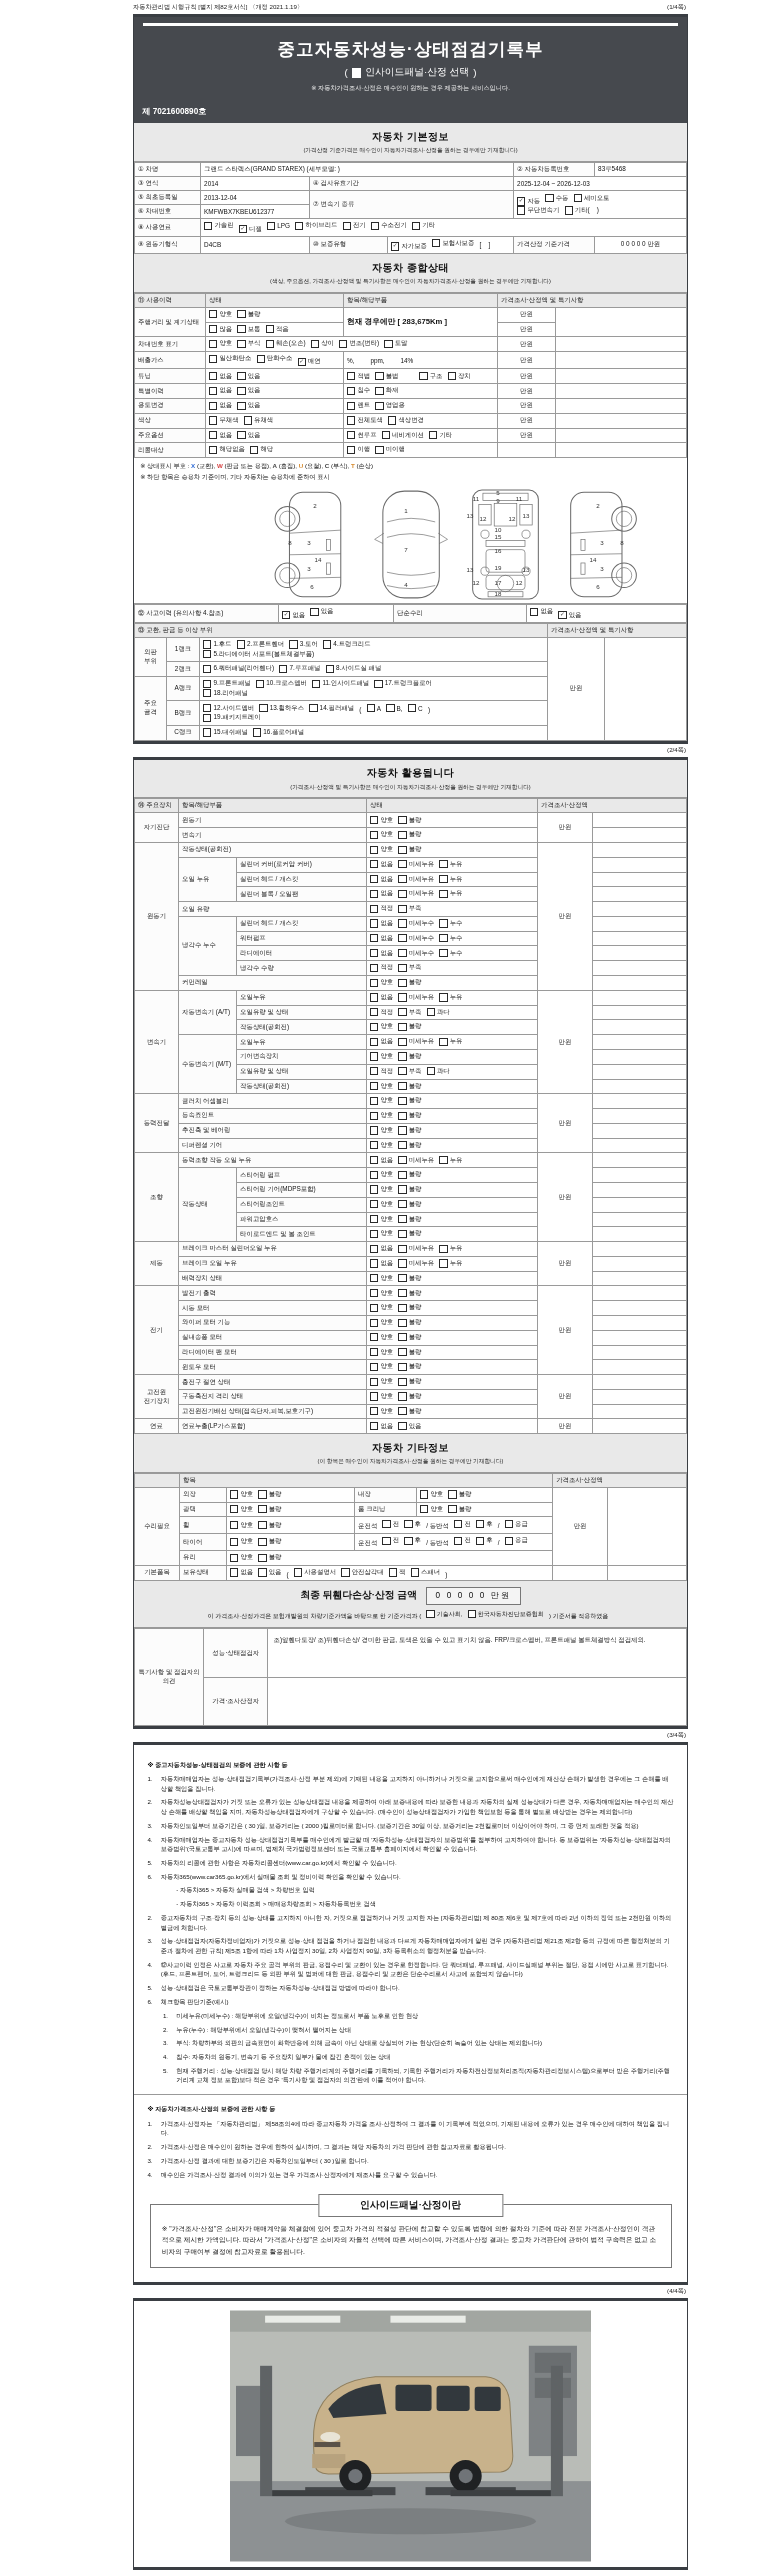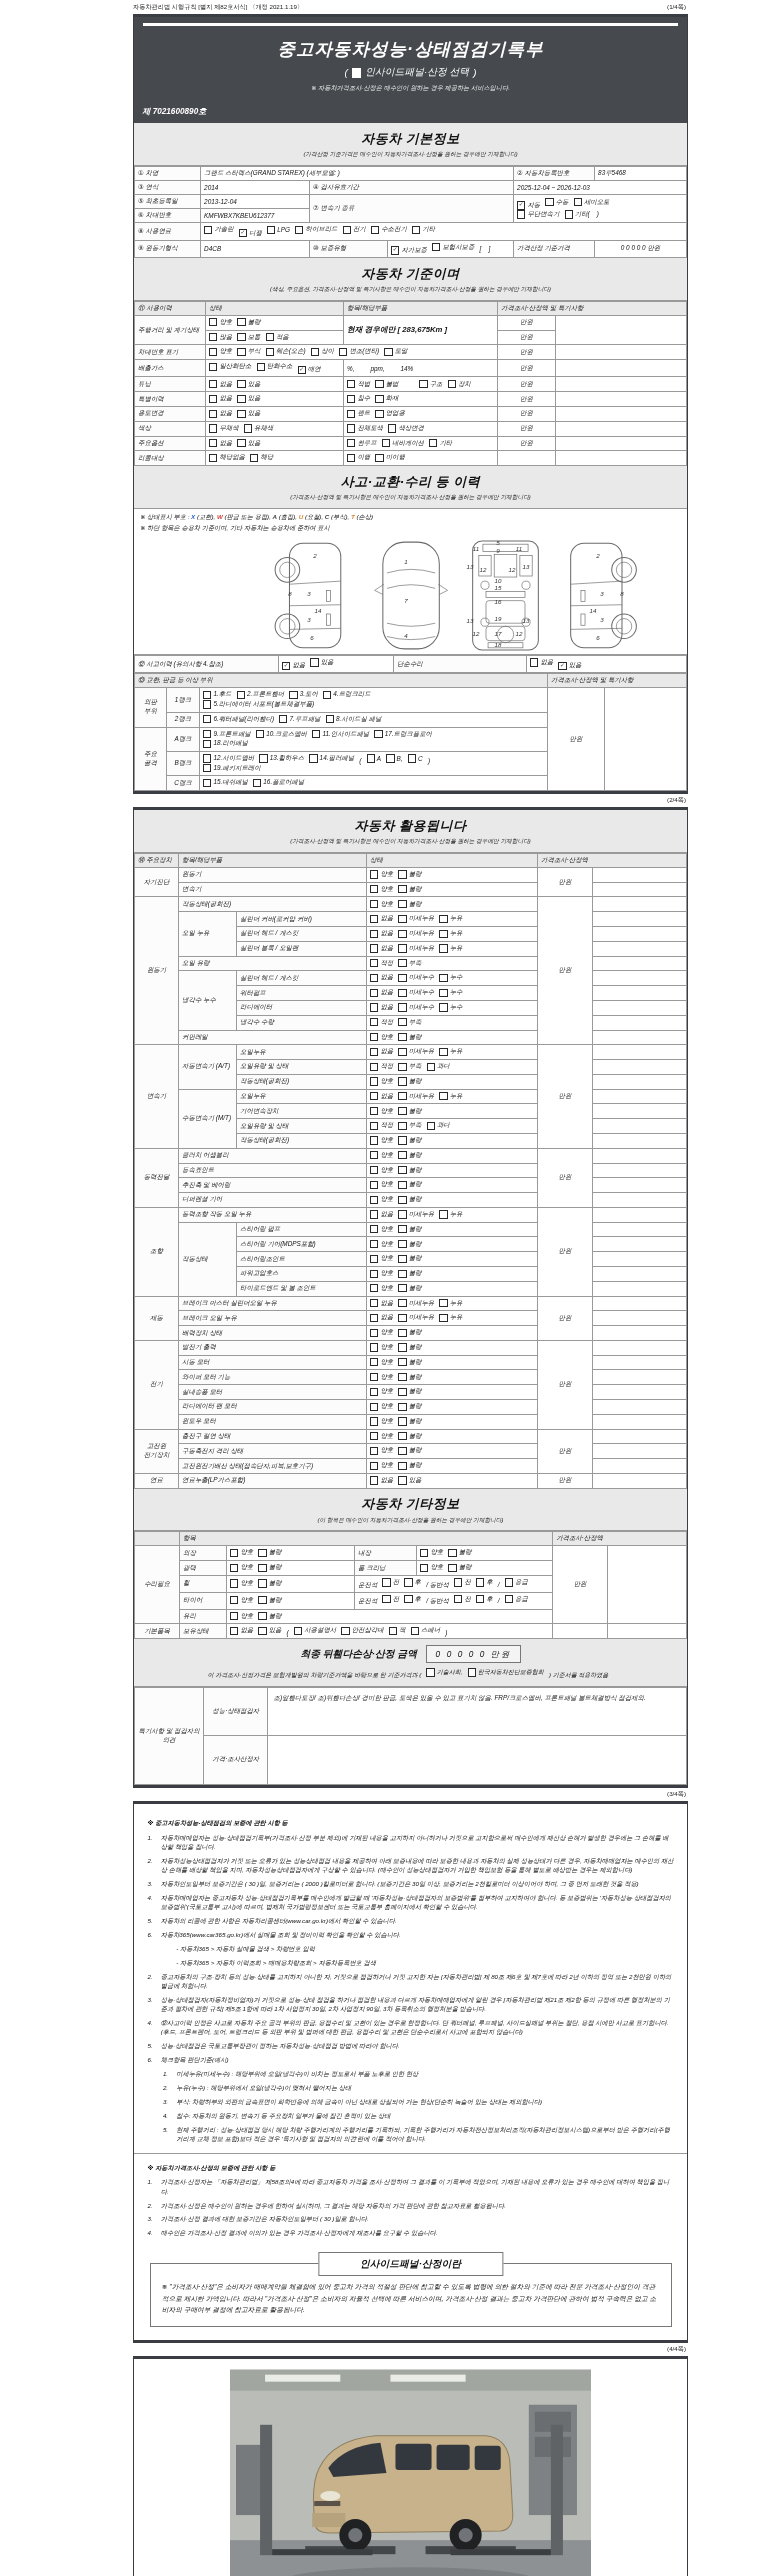--- a/index.html
+++ b/index.html
@@ -1,32 +1,32 @@
 <!DOCTYPE html>
 <html style="font-size:8.2px"><head>
 <meta charset="utf-8">
 <style>
   html,body{margin:0;padding:0;background:#ffffff;}
   body{width:773px;font-family:"Liberation Sans","DejaVu Sans",sans-serif;color:#111;}
   .sheet{width:773px;position:relative;}
   .colband{width:553px;margin-left:133px;}
   .metaline{display:flex;justify-content:space-between;font-size:6.2px;color:#222;padding:3.1px 0 2.1px 0;}
   .pagemark{text-align:right;font-size:6.2px;color:#222;padding:2.1px 0;}
-  .page{border:1px solid #3a3e43;border-top:3.6px solid #3a3e43;border-bottom:3.6px solid #3a3e43;background:#fff;font-style:italic;}
+  .page{border:1px solid #3a3e43;border-top:3.6px solid #3a3e43;border-bottom:3.6px solid #3a3e43;background:#fff;}
   
   .darkhead{background:#46494e;color:#fff;padding:5.2px 8.2px 6.2px 8.2px;}
   .whitestripe{height:2.6px;background:#fff;margin:1px 1px 11.3px 1px;}
   .t-main{text-align:center;font-size:17.5px;font-weight:bold;letter-spacing:1px;}
   .t-select{text-align:center;font-size:9.8px;margin-top:5.2px;display:flex;justify-content:center;align-items:center;gap:4.1px;}
   .t-select .wbox{display:inline-block;width:7.2px;height:8.2px;background:#fff;border:1px solid #fff;}
   .t-note{text-align:center;font-size:6.2px;margin-top:4.1px;color:#eee;}
   .t-docno{font-size:8.2px;font-weight:bold;margin-top:13.4px;}
   
   .band{background:#e9e9e9;border-bottom:0.5px solid #999;text-align:center;padding:6.7px 4.1px 5.7px 4.1px;}
-  .band .bt{font-size:13px;font-weight:bold;letter-spacing:0.5px;}
+  .band .bt{font-size:10px;font-weight:bold;letter-spacing:0.5px;}
   .band .bs{font-size:5.7px;margin-top:3.1px;color:#222;}
   
   table{border-collapse:collapse;width:100%;table-layout:fixed;}
   td,th{border:0.5px solid #9a9a9a;font-size:6.4px;padding:2.1px 3.1px;vertical-align:middle;word-break:keep-all;}
   th{background:#e9e9e9;font-weight:normal;text-align:left;}
   .lab{background:#fcfcfc;}
   .ctr{text-align:center;}
   .price{text-align:center;color:#222;}
   .spec{background:#fff;}
   
@@ -176,21 +176,21 @@
                 <span class="bx"></span>
                 <span class="lb">보험사보증</span>
               </span><span class="tk">[&nbsp;&nbsp;&nbsp;&nbsp;]</span></td>
         <td class="lab">가격산정 기준가격</td>
         <td class="ctr">0 0 0 0 0 만원</td>
       </tr>
     </tbody>
       </table>
 
     <div class="band">
-      <div class="bt">자동차 기준이며</div>
+      <div class="bt">자동차 종합상태</div>
       <div class="bs">(색상, 주요옵션, 가격조사·산정액 및 특기사항은 매수인이 자동차가격조사·산정을 원하는 경우에만 기재합니다)</div>
     </div>
     <table>
       <colgroup>
           <col style="width:71px">
           <col style="width:138px">
           <col style="width:154px">
           <col style="width:58px">
           <col>
         </colgroup>
@@ -388,24 +388,20 @@
               </span><span class="cb">
                 <span class="bx"></span>
                 <span class="lb">미이행</span>
               </span></td>
             <td class="price"></td>
             <td class="spec" rowspan="1"></td>
           </tr>
         </tbody>
     </table>
 
-    <div class="band">
-      <div class="bt">사고·교환·수리 등 이력</div>
-      <div class="bs">(가격조사·산정액 및 특기사항은 매수인이 자동차가격조사·산정을 원하는 경우에만 기재합니다)</div>
-    </div>
     <div class="legend" id="legend1"><span>※ 상태표시 부호 : </span><span style="color: rgb(46, 107, 214); font-weight: bold;">X</span><span> (교환), </span><span style="color: rgb(214, 64, 64); font-weight: bold;">W</span><span> (판금 또는 용접), </span><span style="color: rgb(68, 68, 68); font-weight: bold;">A</span><span> (흠집), </span><span style="color: rgb(214, 138, 46); font-weight: bold;">U</span><span> (요철), </span><span style="color: rgb(68, 68, 68); font-weight: bold;">C</span><span> (부식), </span><span style="color: rgb(214, 138, 46); font-weight: bold;">T</span><span> (손상)</span></div>
     <div class="legend2">※ 하단 항목은 승용차 기준이며, 기타 자동차는 승용차에 준하여 표시</div>
 
     <div id="diagram-wrap">
       <svg width="548" height="117" viewBox="0 0 1064 228">
 
         <g transform="translate(285,8)">
           <rect class="ln" x="16" y="4" width="100" height="204" rx="26"></rect>
           <circle class="ln" cx="12" cy="56" r="24"></circle>
             <circle class="lnt" cx="12" cy="56" r="15"></circle>

